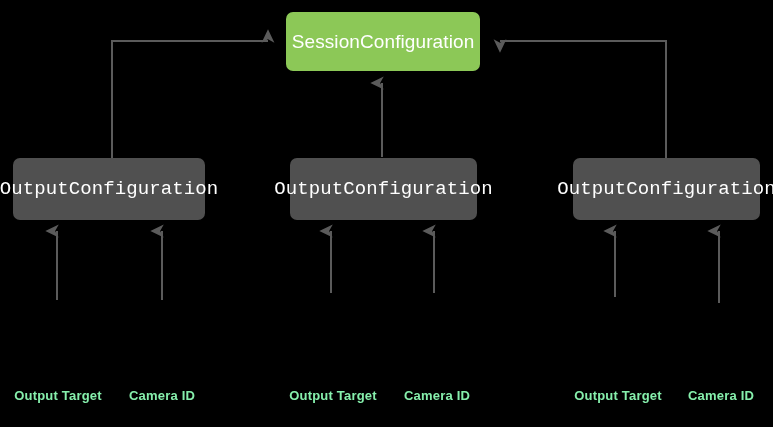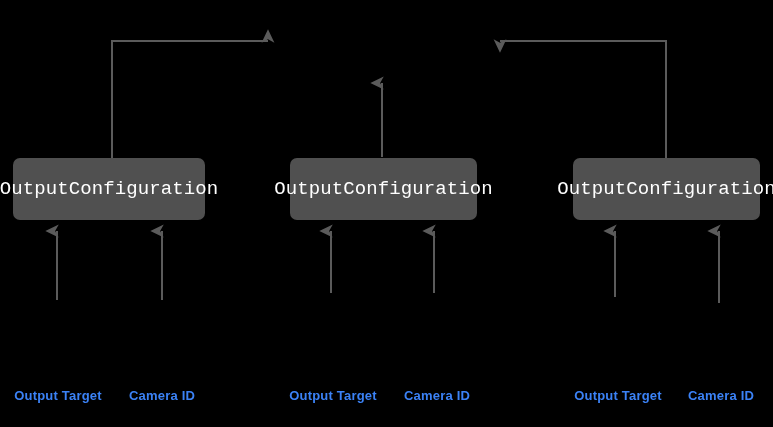--- a/index.html
+++ b/index.html
@@ -39,21 +39,21 @@
   }
   .node-session {
     background: #8cc857;
   }
   .node-output {
     background: #505050;
     font-family: Liberation Mono, monospace;
   }
   .leaf-label {
     position: absolute;
-    color: #3b82f6;
+    color: #86efac;
     font-size: 13px;
     font-weight: bold;
     letter-spacing: 0.2px;
     white-space: nowrap;
     line-height: 1;
     transform: translateX(-50%);
     text-align: center;
   }
 </style>
 </head>
@@ -98,20 +98,23 @@
     </g>
 
     <g>
       <path d="M 615 297 L 615 231" fill="none" stroke="#5b5b5b" stroke-width="2" marker-end="url(#arrow-dir)"></path>
     </g>
     <g>
       <path d="M 719 303 L 719 231" fill="none" stroke="#5b5b5b" stroke-width="2" marker-end="url(#arrow-dir)"></path>
     </g>
   </svg>
 
+  <div class="node node-session" style="left:286px; top:12px; width:194px; height:59px;">
+    <span>SessionConfiguration</span>
+  </div>
 
   <div class="node node-output" style="left:13px; top:158px; width:192px; height:62px;">
     <span>OutputConfiguration</span>
   </div>
 
   <div class="node node-output" style="left:290px; top:158px; width:187px; height:62px;">
     <span>OutputConfiguration</span>
   </div>
 
   <div class="node node-output" style="left:573px; top:158px; width:187px; height:62px;">

